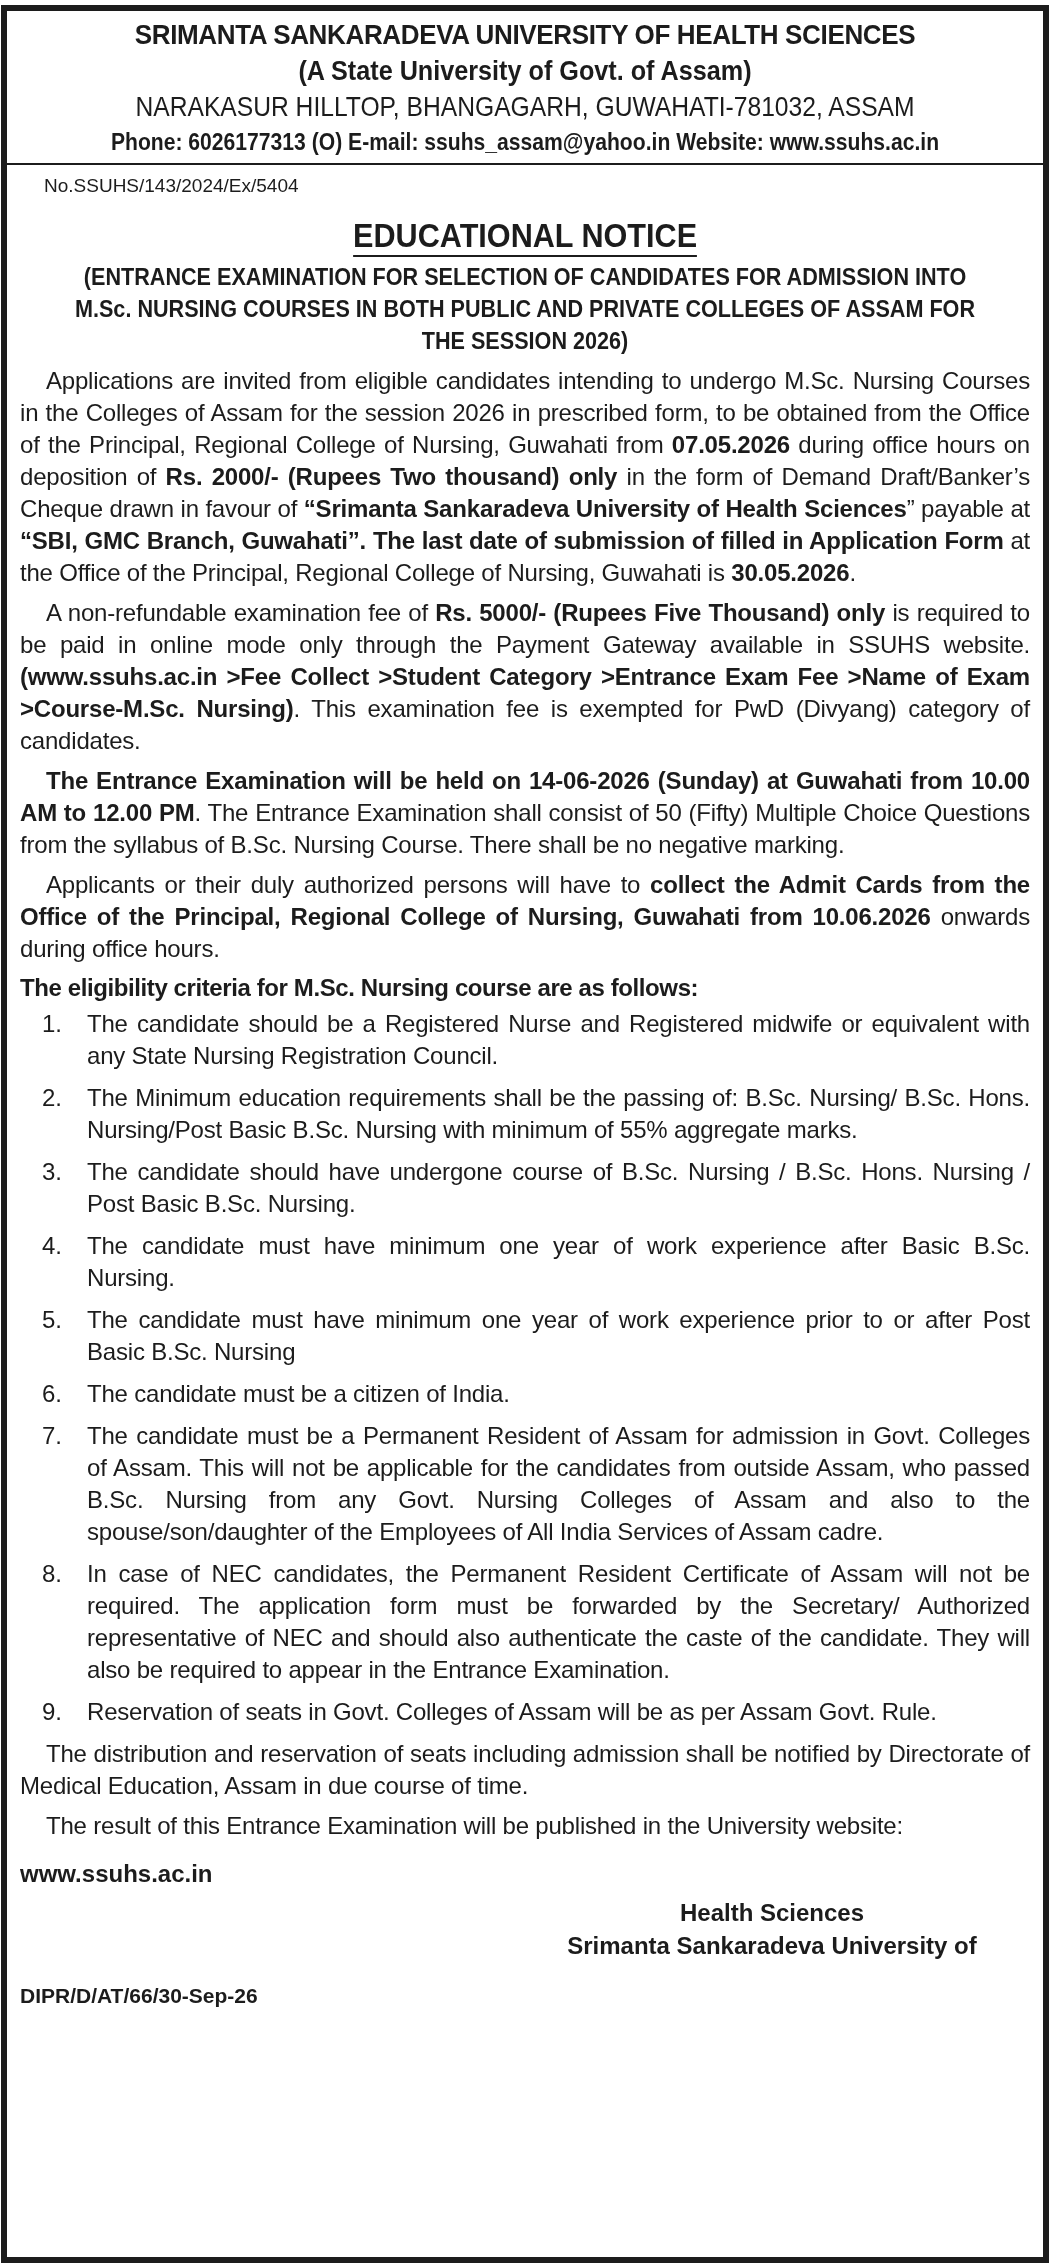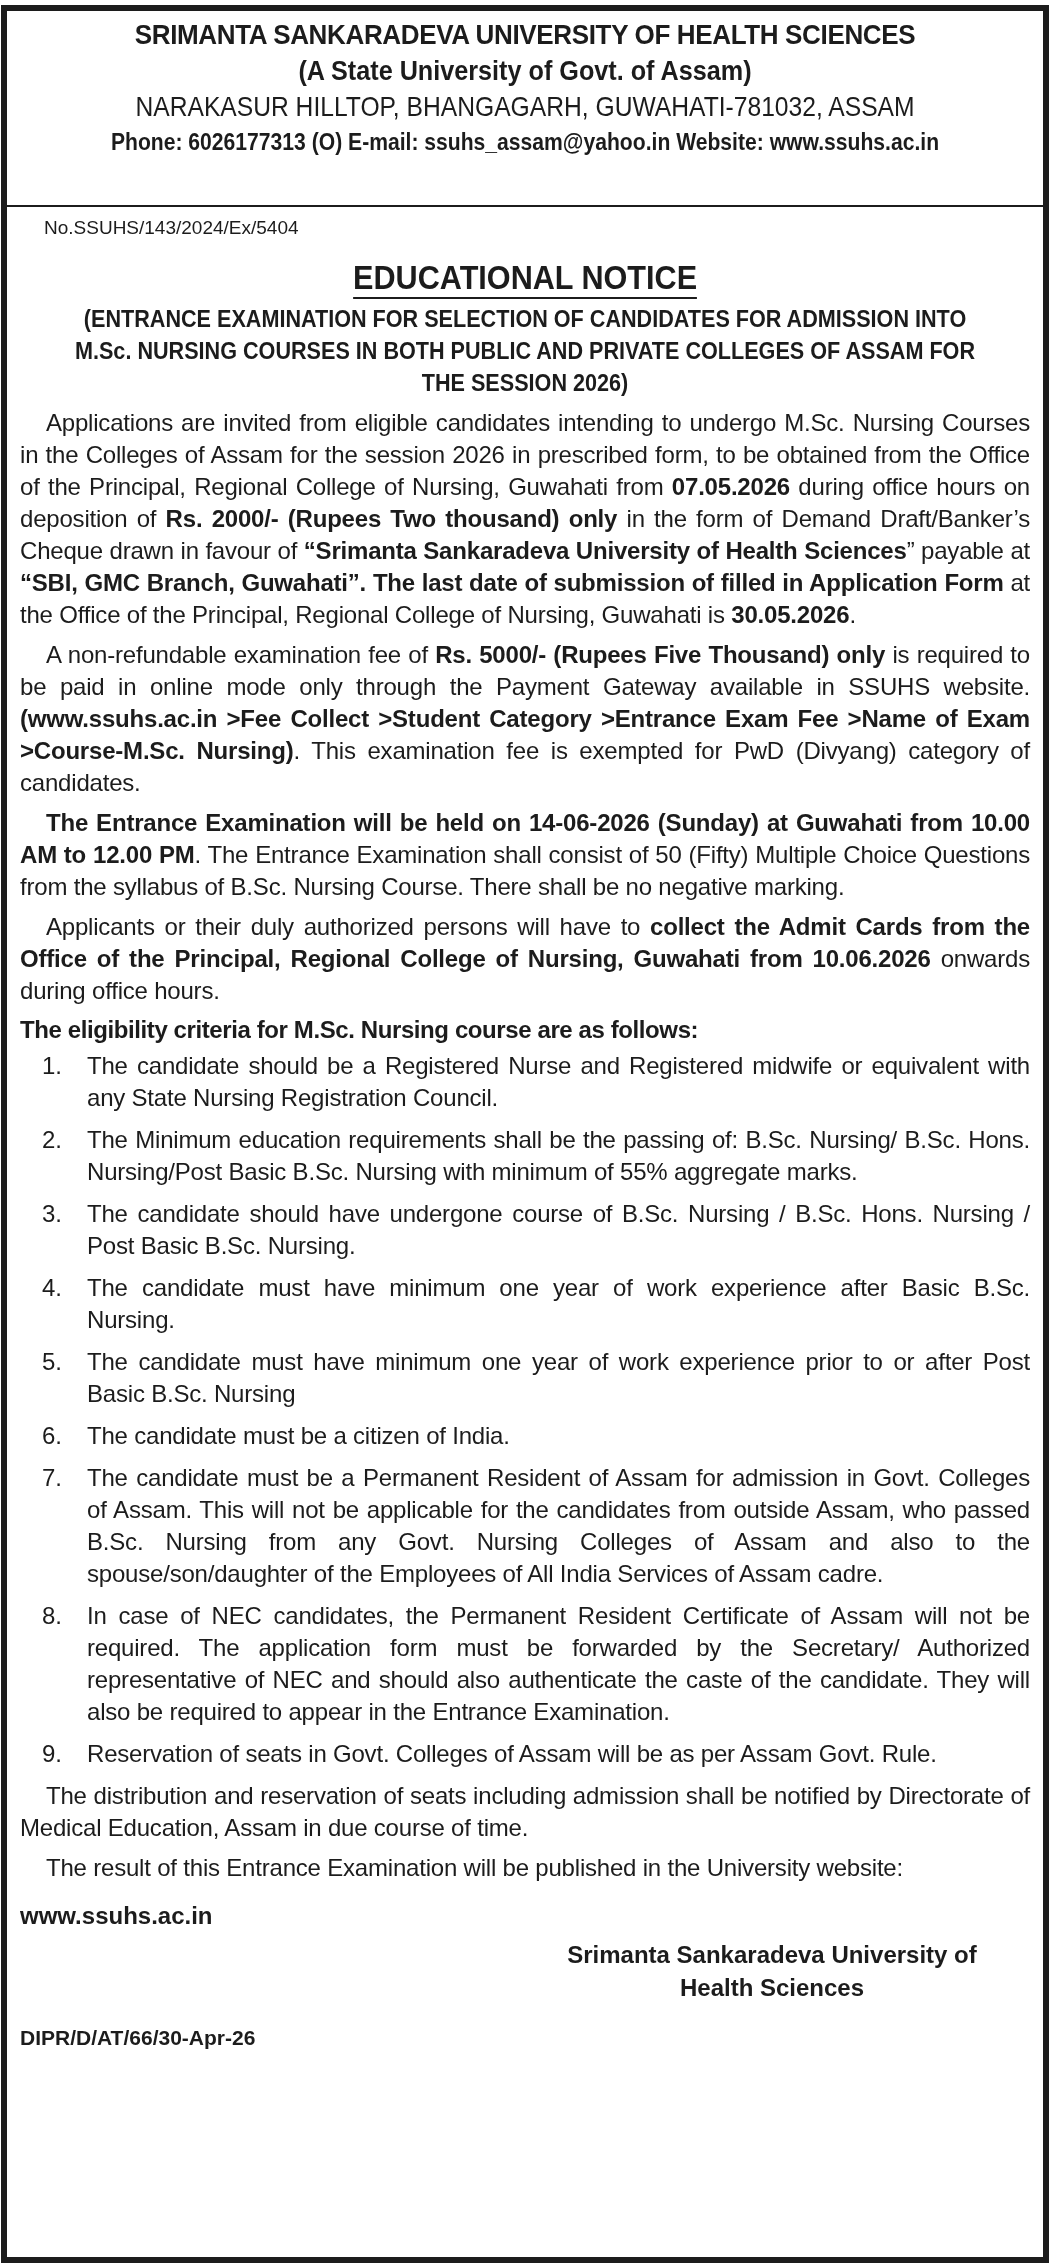--- a/index.html
+++ b/index.html
@@ -1,20 +1,20 @@
 <!DOCTYPE html>
 <html><head>
 <meta charset="utf-8">
 <style>
   html, body { margin: 0; padding: 0; background: #ffffff; }
   body { width: 1056px; height: 2268px; position: relative; overflow: hidden;
          font-family: "Liberation Sans", sans-serif; color: #1c1c1c; }
   .frame { position: absolute; left: 1px; top: 5px; width: 1036px; height: 2246px;
            border: 6px solid #1c1c1c; background: #fff; }
-  .masthead { text-align: center; padding-top: 6px; height: 196px; border-bottom: 2px solid #1c1c1c; box-sizing: border-box; }
+  .masthead { text-align: center; padding-top: 6px; height: 154px; border-bottom: 2px solid #1c1c1c; box-sizing: border-box; }
   .masthead .l1 { font-weight: bold; font-size: 28px; line-height: 36px; letter-spacing: -0.4px; transform: scaleX(0.93); transform-origin: center; white-space: nowrap; }
   .masthead .l2 { font-weight: bold; font-size: 28px; line-height: 36px; transform: scaleX(0.9); transform-origin: center; white-space: nowrap; }
   .masthead .l3 { font-size: 28px; line-height: 36px; transform: scaleX(0.88); transform-origin: center; white-space: nowrap; }
   .masthead .l4 { font-weight: bold; font-size: 24px; line-height: 34px; transform: scaleX(0.88); transform-origin: center; white-space: nowrap; }
 
   .content { padding: 0 13px 0 13px; }
   .refno { font-size: 19px; line-height: 30px; margin-top: 6px; margin-left: 24px; }
   .title-wrap { text-align: center; margin-top: 14px; }
   .title { display: inline-block; font-weight: bold; font-size: 34px; line-height: 40px; border-bottom: 2px solid #1c1c1c; transform: scaleX(0.9); }
   .subtitle { text-align: center; font-weight: bold; font-size: 24px; line-height: 32px; margin-top: 4px; transform: scaleX(0.9); transform-origin: center; }
@@ -63,19 +63,19 @@
       <li><span class="num">8.</span><span>In case of NEC candidates, the Permanent Resident Certificate of Assam will not be required. The application form must be forwarded by the Secretary/ Authorized representative of NEC and should also authenticate the caste of the candidate. They will also be required to appear in the Entrance Examination.</span></li>
       <li><span class="num">9.</span><span>Reservation of seats in Govt. Colleges of Assam will be as per Assam Govt. Rule.</span></li>
     </ol>
 
     <p class="para"><span>The distribution and reservation of seats including admission shall be notified by Directorate of Medical Education, Assam in due course of time.</span></p>
     <p class="para"><span>The result of this Entrance Examination will be published in the University website:</span></p>
     <div class="website-line">www.ssuhs.ac.in</div>
 
     <div class="footer">
       <div class="signature">
+        <div>Health Sciences</div>
         <div>Srimanta Sankaradeva University of</div>
-        <div>Health Sciences</div>
       </div>
-      <div class="dipr">DIPR/D/AT/66/30-Apr-26</div>
+      <div class="dipr">DIPR/D/AT/66/30-Sep-26</div>
     </div>
   </div>
 </div>
 
 </body></html>

